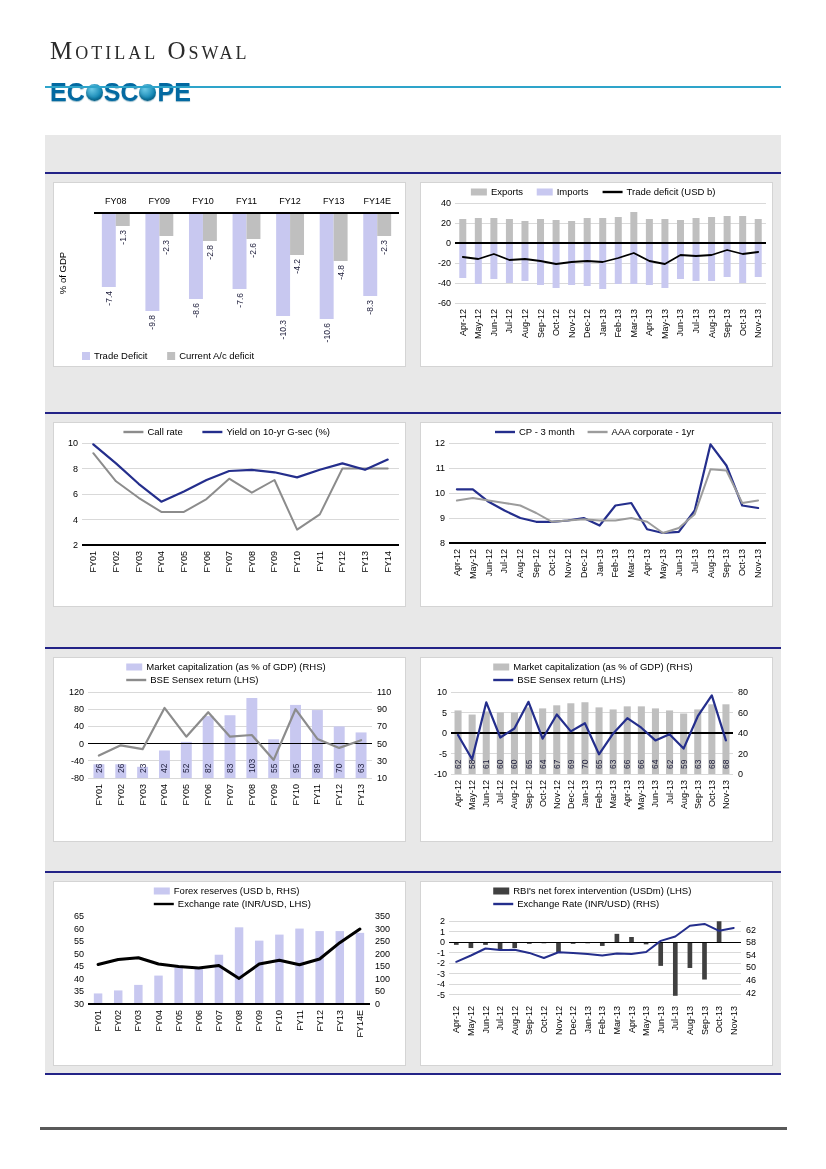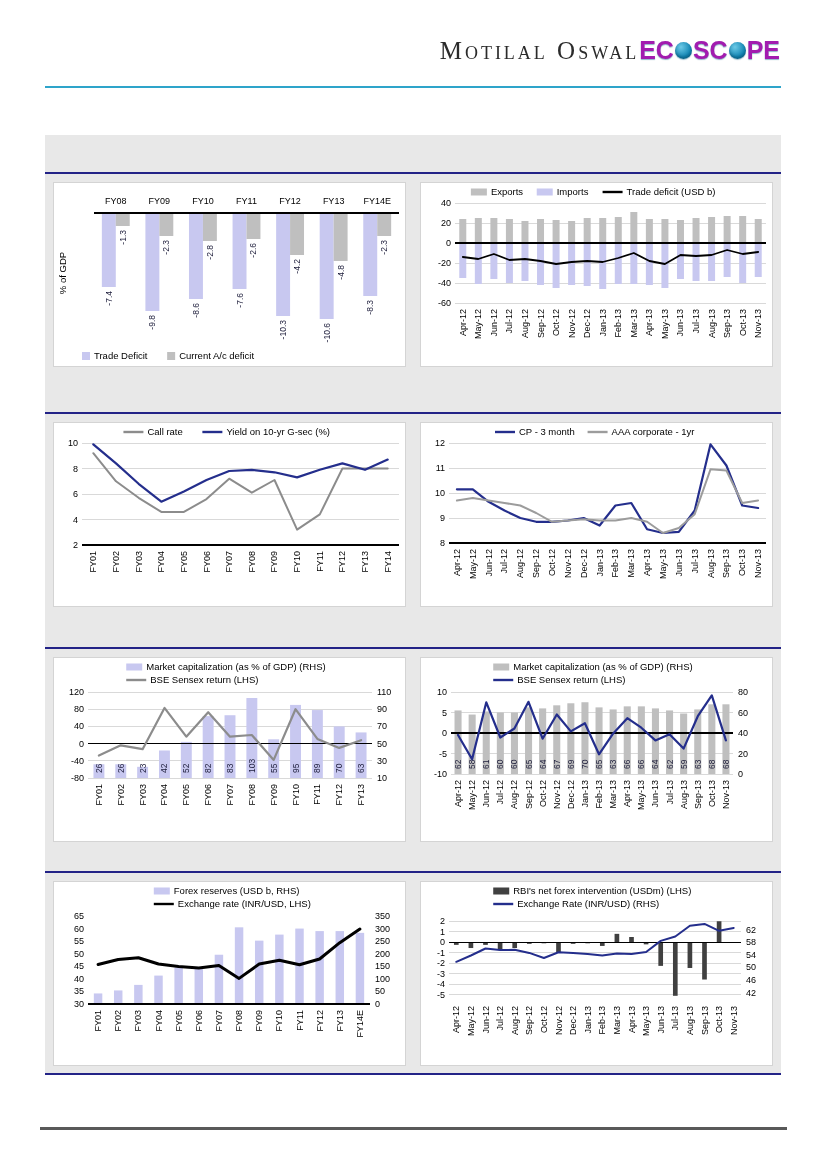--- a/index.html
+++ b/index.html
@@ -1,22 +1,22 @@
 <!DOCTYPE html>
 <html><head>
 <meta charset="utf-8">
 <style>
   html,body{margin:0;padding:0;background:#ffffff;}
   .page{position:relative;width:826px;height:1169px;background:#fff;overflow:hidden;
         font-family:"Liberation Sans",sans-serif;}
   .header{position:absolute;top:36px;left:50px;width:730px;display:flex;
-          justify-content:flex-end;align-items:flex-start;}
+          justify-content:flex-end;align-items:flex-start;flex-direction:column;}
   .brand{font-family:"Liberation Serif",serif;font-variant:small-caps;font-size:25px;
          letter-spacing:3px;color:#2b2b2b;line-height:1.2;}
-  .logo{display:flex;align-items:center;font-weight:bold;color:#a21caf;margin-top:2px;}
+  .logo{display:flex;align-items:center;font-weight:bold;color:#0369a1;margin-top:14px;}
   .logo .seg{font-size:25px;letter-spacing:0;line-height:1;
              text-shadow:0 1px 1px rgba(9,95,130,.45);}
   .logo .globe{display:inline-block;width:17px;height:17px;border-radius:50%;margin:0 1px;
         background:radial-gradient(circle at 35% 30%, #6cc9e6, #1286b4 62%, #0a6a94);
         box-shadow:inset 0 -2px 3px rgba(0,40,60,.35), 0 1px 1px rgba(9,95,130,.4);}
   .teal-rule{position:absolute;top:86px;left:45px;width:736px;height:2px;background:#2ea4ca;}
   .content{position:absolute;top:135px;left:45px;width:736px;}
   .band-a{height:37px;background:#e8e8e8;border-bottom:2px solid #232387;}
   .row{display:flex;gap:14px;padding:8px 8px 0 8px;background:#e8e8e8;
        border-bottom:2px solid #232387;box-sizing:border-box;}

